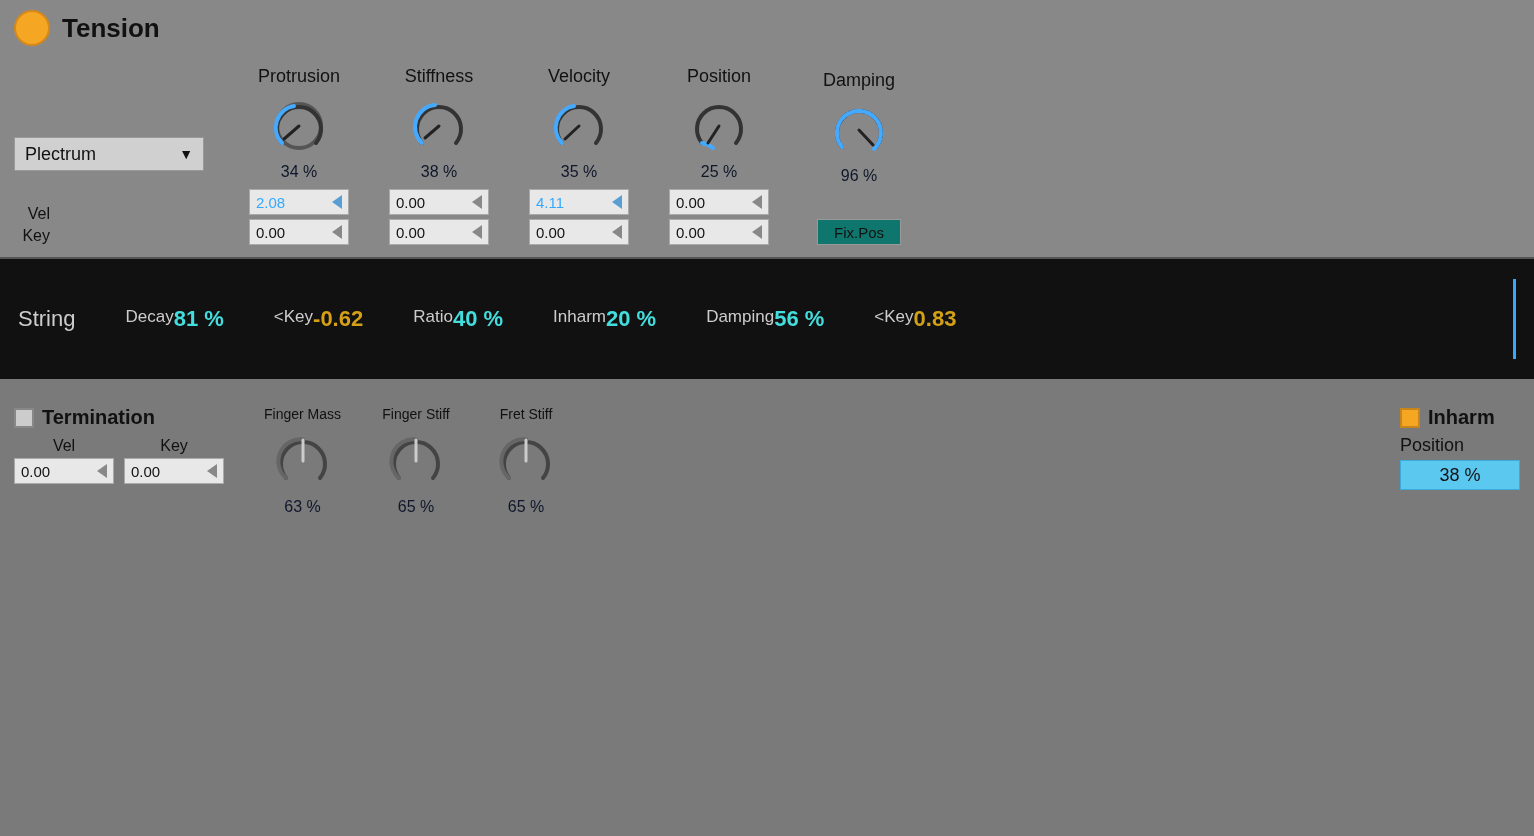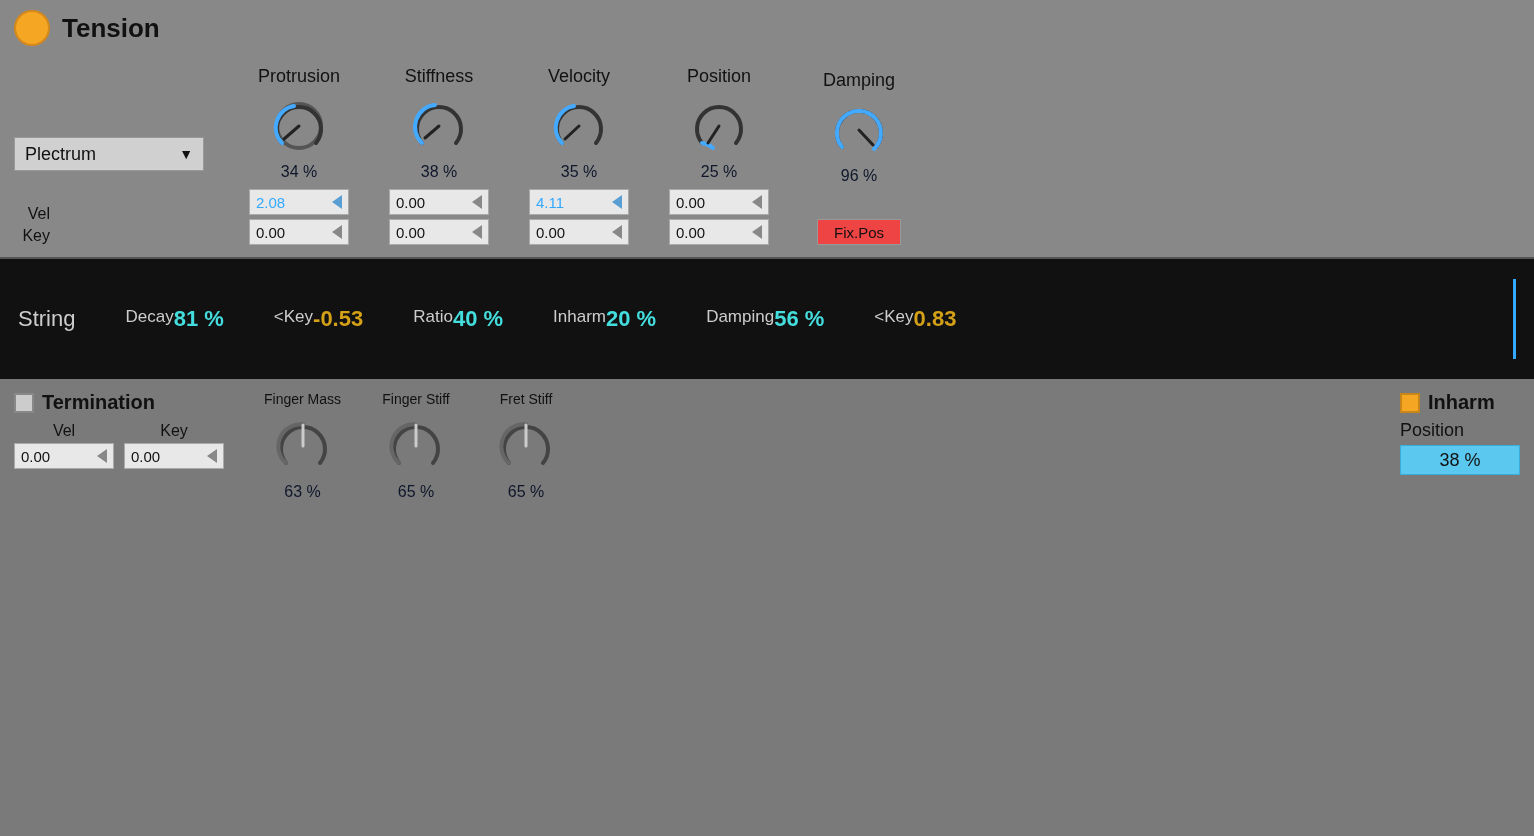--- a/index.html
+++ b/index.html
@@ -174,21 +174,21 @@
     .field-arrow-plain {
       width: 0;
       height: 0;
       border-top: 7px solid transparent;
       border-bottom: 7px solid transparent;
       border-right: 10px solid #888;
       margin-left: 4px;
     }
 
     .fix-pos-btn {
-      background: #ef4444;
+      background: #0f766e;
       border: 1px solid #999;
       padding: 3px 16px;
       font-size: 15px;
       color: #111;
       cursor: pointer;
       height: 26px;
       display: flex;
       align-items: center;
     }
 
@@ -235,21 +235,21 @@
     .string-divider {
       width: 3px;
       height: 80px;
       background: #3af;
       margin-left: auto;
     }
 
     
     .bottom-section {
       background: #7a7a7a;
-      padding: 12px 14px;
+      padding: 27px 14px;
       display: flex;
       gap: 40px;
       align-items: flex-start;
     }
 
     .termination-col {
       display: flex;
       flex-direction: column;
     }
     .termination-header {
@@ -498,21 +498,21 @@
   <div class="string-section">
     <span class="string-label">String</span>
 
     <div class="string-col">
       <span class="string-col-label">Decay</span>
       <span class="string-val-cyan">81 %</span>
     </div>
 
     <div class="string-col">
       <span class="string-col-label">&lt;Key</span>
-      <span class="string-val-yellow">-0.53</span>
+      <span class="string-val-yellow">-0.62</span>
     </div>
 
     <div class="string-col">
       <span class="string-col-label">Ratio</span>
       <span class="string-val-cyan">40 %</span>
     </div>
 
     <div class="string-col">
       <span class="string-col-label">Inharm</span>
       <span class="string-val-cyan">20 %</span>

